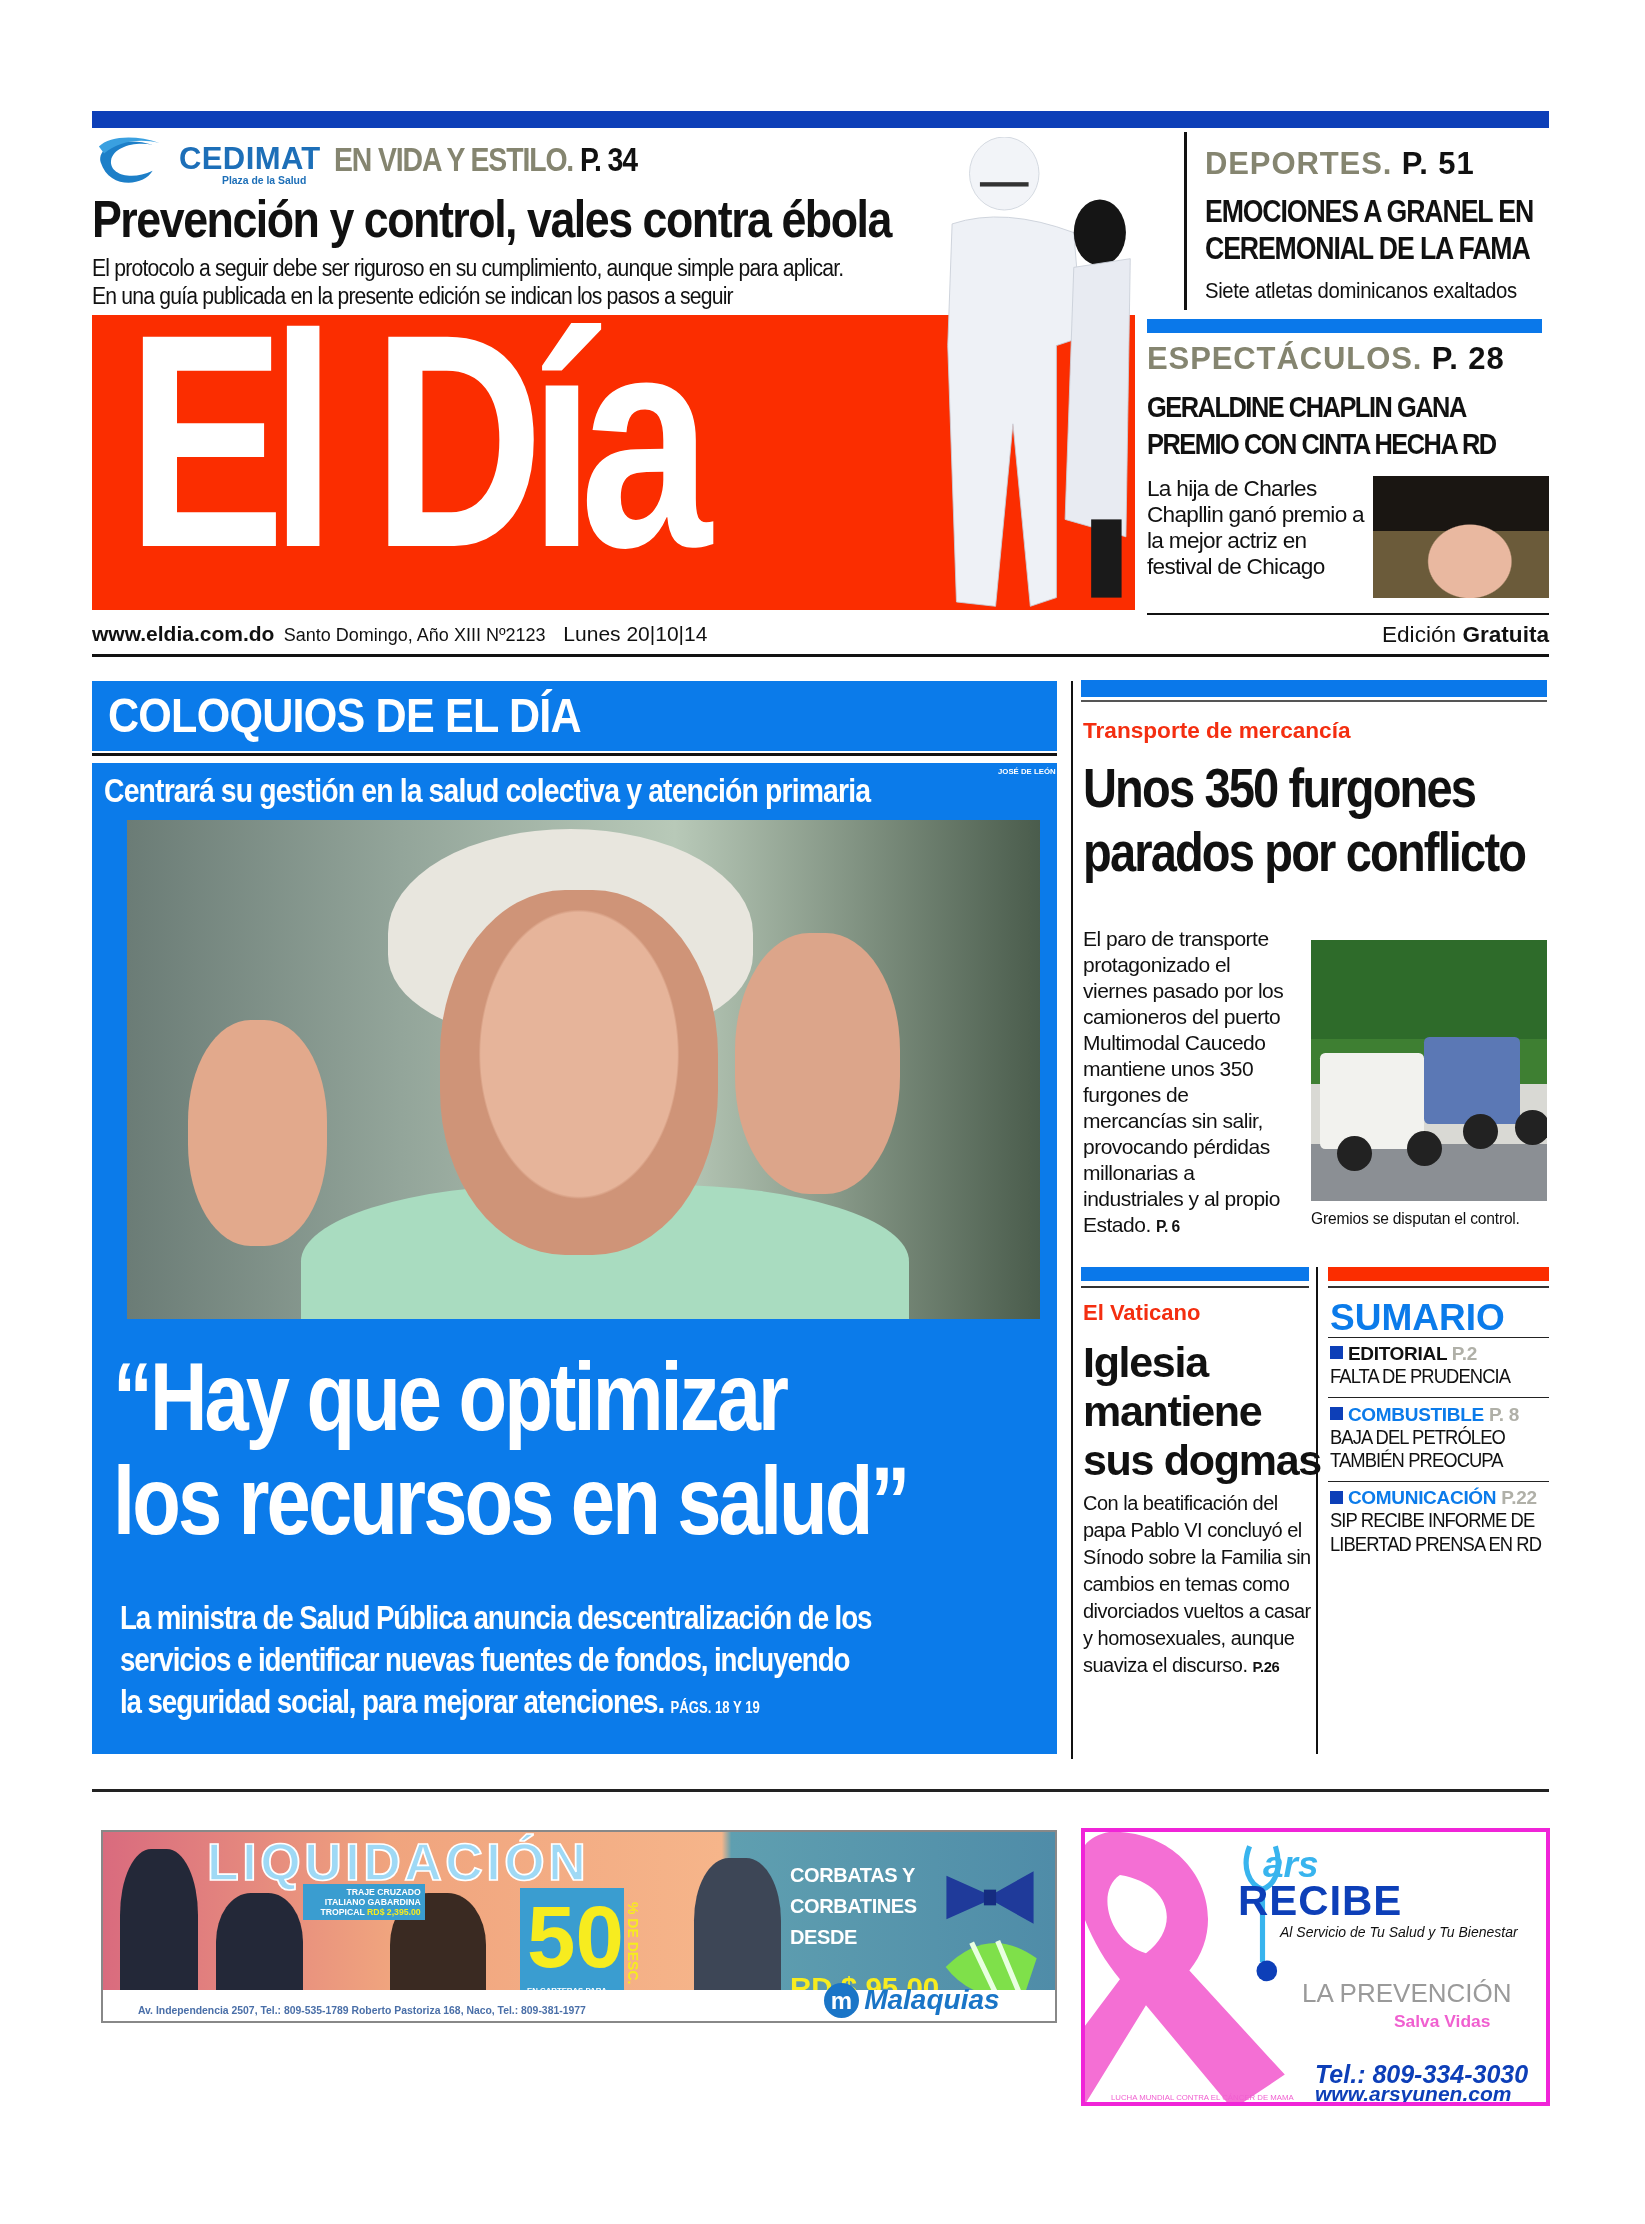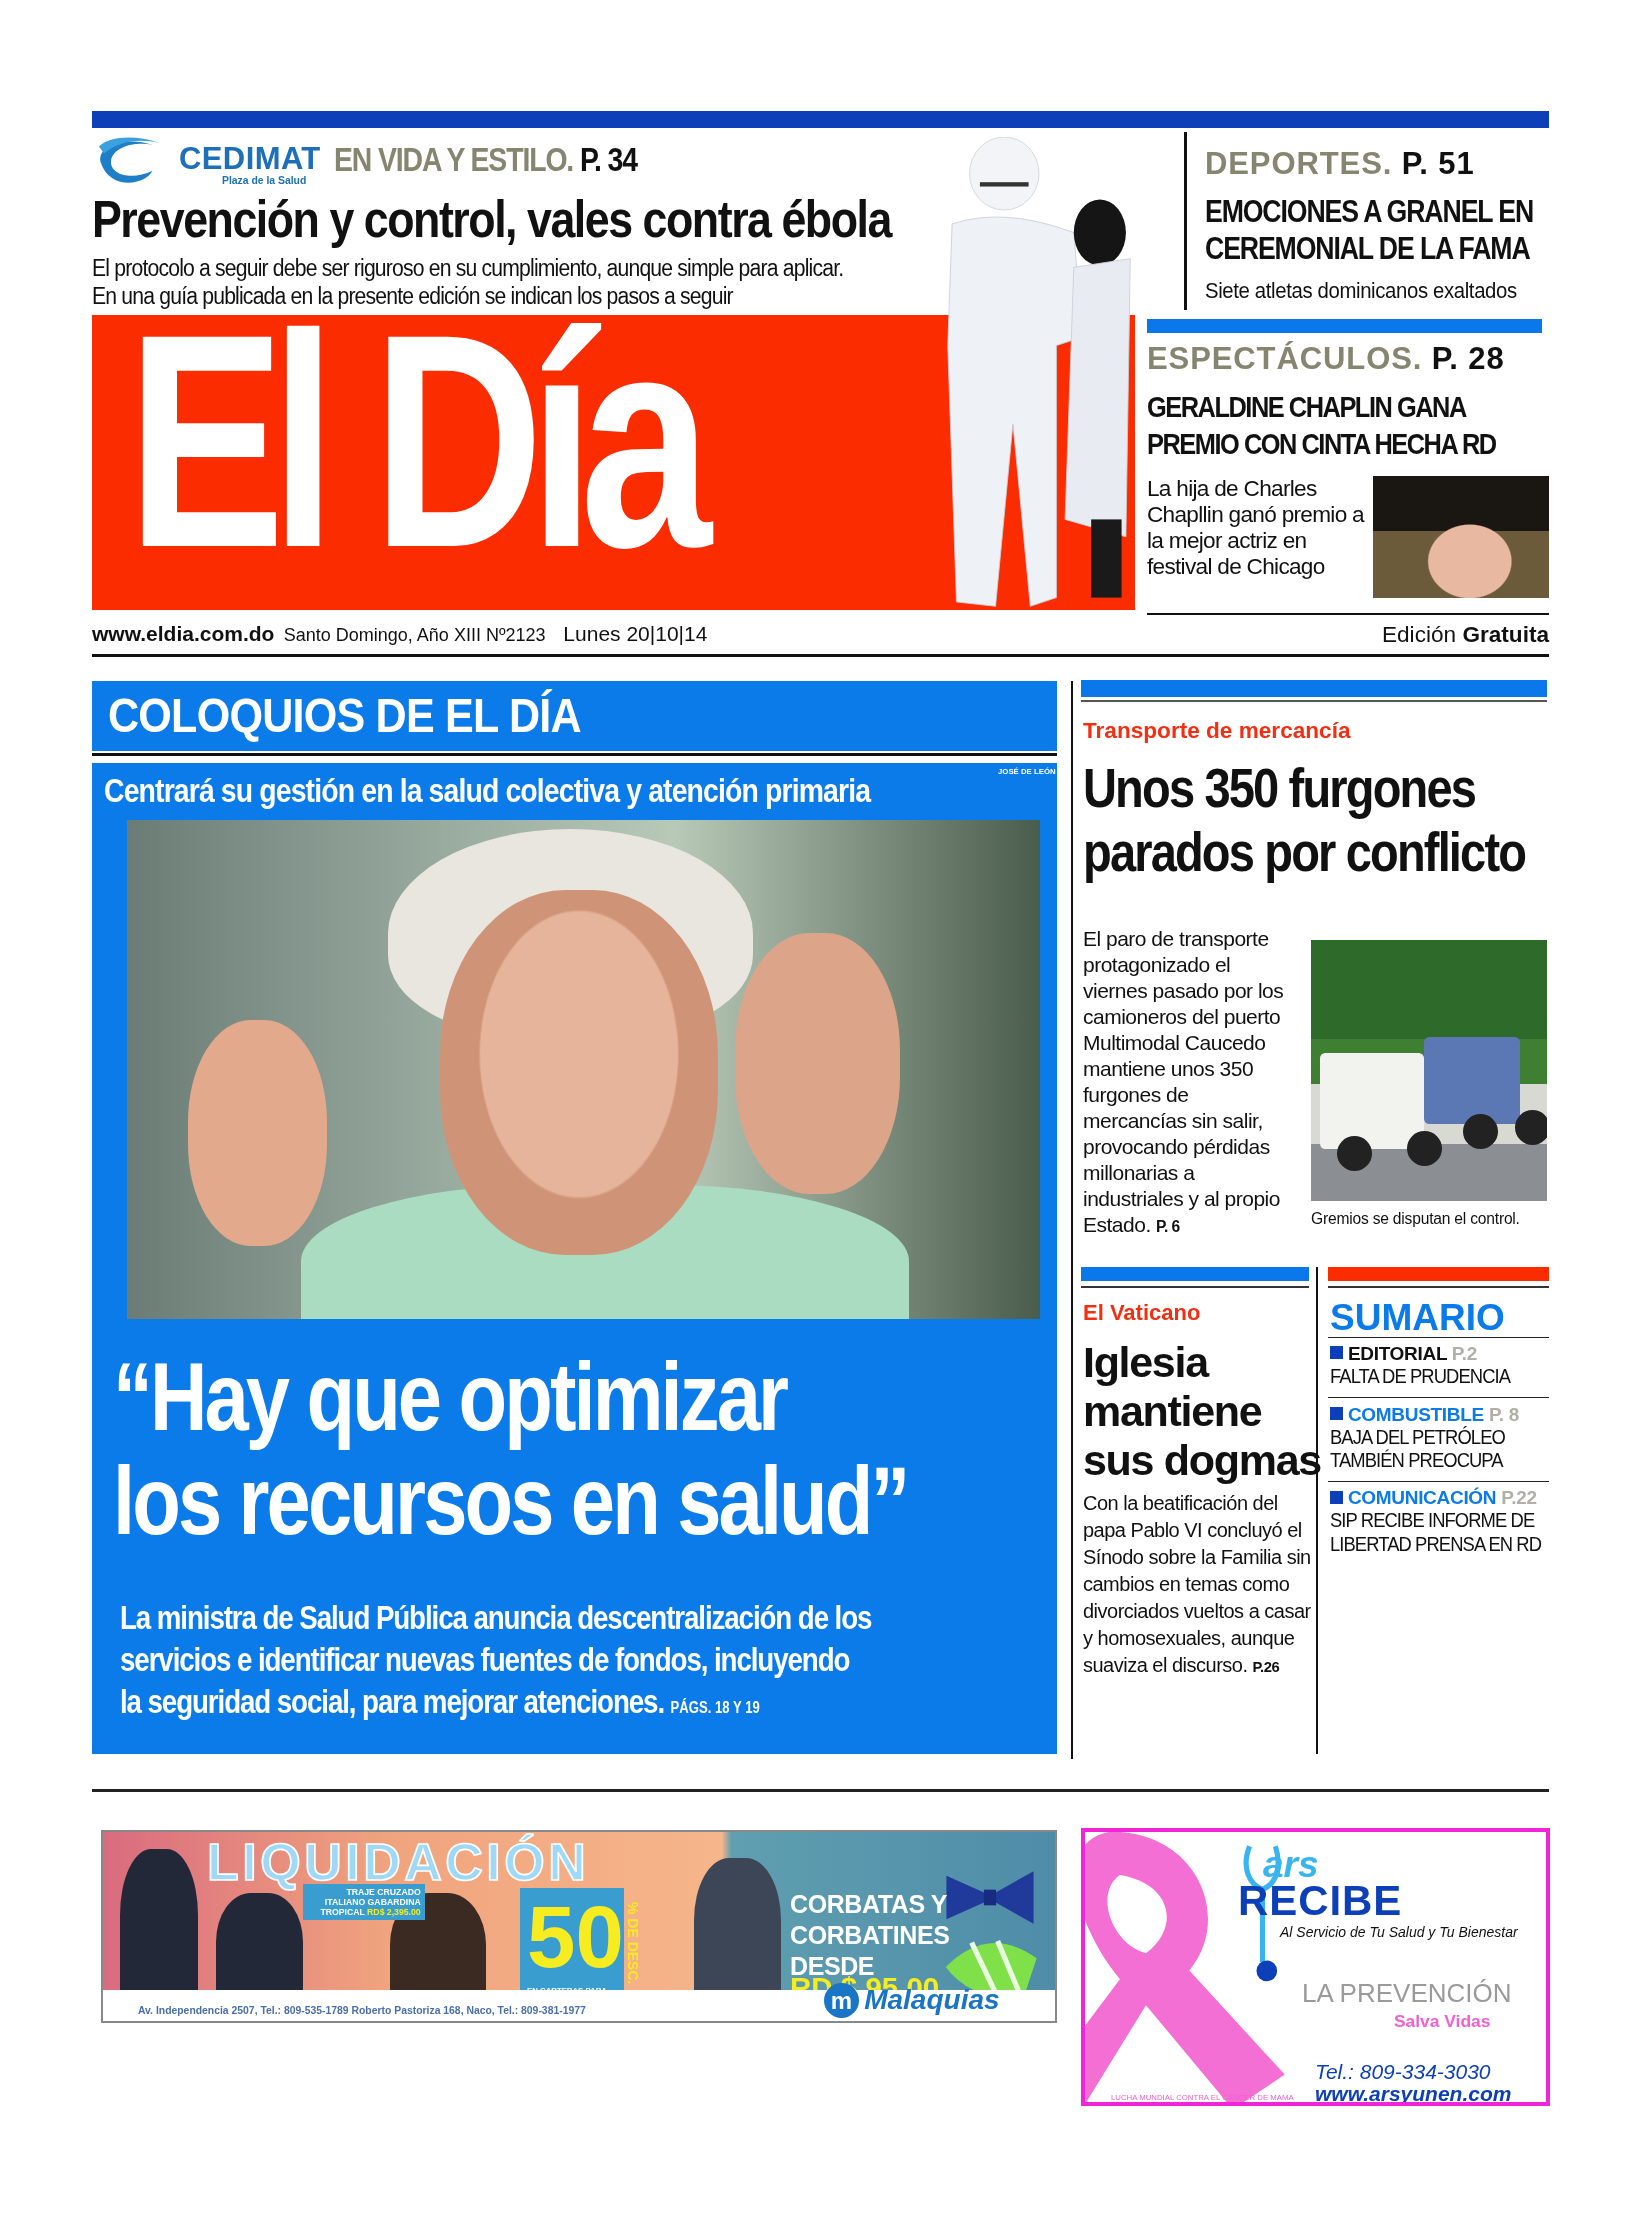--- a/index.html
+++ b/index.html
@@ -119,37 +119,37 @@
   #ad-m-title { position:absolute; left: 104px; top: 0px; font-weight: bold; font-size: 52px; color: #9fd9f5; letter-spacing: 3.5px; -webkit-text-stroke: 1.7px #fff; white-space: nowrap; }
   #ad-m-fifty { position:absolute; left: 424px; top: 61px; font-weight: bold; font-size: 87px; color: #f7ec1f; line-height: 1; }
   #ad-m-desc-box { position:absolute; left: 417px; top: 56px; width: 104px; height: 139px; background: #3a9dd0; z-index:0; }
   #ad-m-desc { position:absolute; left: 424px; top: 155px; font-size: 7.8px; font-weight: bold; color: #fff; width: 96px; line-height: 8.7px; }
   #ad-m-pct { position:absolute; left: 521px; top: 70px; width: 17.4px; font-weight:bold; font-size: 14px; color: #f7ec1f; writing-mode: vertical-rl; }
   #ad-m-cruzado { position:absolute; left: 200px; top: 52px; width: 122px; background: #3a9dd0; color: #fff; font-weight: bold; font-size: 8.7px; line-height: 10.4px; padding: 2.6px 4.3px; text-align: right; }
   #ad-m-cruzado .price { color: #f7ec1f; }
   #ad-m-smoking { position:absolute; left: 3.5px; top: 174px; width: 70px; background: #3a9dd0; color: #fff; font-weight:bold; font-size: 8.7px; line-height: 10.4px; padding: 1.7px 3.5px; }
   #ad-m-completo { position:absolute; left: 452px; top: 177px; width: 130px; background: #3a9dd0; color: #fff; font-weight:bold; font-size: 7.8px; line-height: 9.6px; padding: 1.7px 3.5px; text-align: right; }
   #ad-m-completo .price { color: #f7ec1f; }
-  #ad-m-corbatas { position:absolute; left: 687px; top: 57px; font-weight: bold; font-size: 25px; line-height: 31px; color: #fff; letter-spacing: -0.4px; }
+  #ad-m-corbatas { position:absolute; left: 687px; top: 28px; font-weight: bold; font-size: 20px; line-height: 31px; color: #fff; letter-spacing: -0.4px; }
   #ad-m-price { position:absolute; left: 687px; top: 139px; font-weight: bold; font-size: 29.5px; color: #f7ec1f; white-space: nowrap; }
   #ad-m-footer { position:absolute; left: 0; bottom: 0; width: 100%; height: 31px; background: #fff; }
   #ad-m-address { position:absolute; left: 35px; bottom: 5.2px; font-size: 10.4px; font-weight: bold; color: #4a6fa8; white-space: nowrap; }
   #ad-m-brand { position:absolute; left: 721px; bottom: 3.5px; font-weight: bold; font-size: 28px; color: #1a75c7; font-style: italic; white-space: nowrap; }
   #ad-m-brand .mcirc { display:inline-block; width: 35px; height: 35px; border-radius: 50%; background: #1a75c7; color: #fff; text-align:center; font-size: 24px; line-height: 35px; margin-right: 5.2px; font-style: normal; }
   .ad-figure { position:absolute; border-radius: 40% 40% 10% 10%; background: #232838; }
 
   
   #ad-yunen { left: 1081px; top: 1828px; width: 469px; height: 278px; border: 4.3px solid #f024d8; background: #fff; overflow: hidden; }
   #ad-y-ribbon { position:absolute; left: -26px; top: -8.7px; width: 226px; height: 295px; }
   #ad-y-ars { position:absolute; left: 178px; top: 12px; font-weight: bold; font-style: italic; font-size: 37px; color: #38b4ee; }
   #ad-y-yunen { position:absolute; left: 153px; top: 45px; font-weight: bold; font-size: 42px; color: #0d3fb8; letter-spacing: 0.9px; }
   #ad-y-tagline { position:absolute; left: 195px; top: 92px; font-style: italic; font-size: 14px; color: #111; white-space: nowrap; }
   #ad-y-prev { position:absolute; left: 217px; top: 146px; font-size: 26px; color: #9a9a9a; white-space: nowrap; }
   #ad-y-salva { position:absolute; left: 309px; top: 179px; font-size: 17.4px; font-weight: bold; color: #f060d0; white-space: nowrap; }
-  #ad-y-tel { position:absolute; left: 230px; top: 228px; font-size: 21px; font-weight: normal; font-style: italic; color: #0d3fb8; white-space: nowrap; }
+  #ad-y-tel { position:absolute; left: 230px; top: 228px; font-size: 25px; font-weight: bold; font-style: italic; color: #0d3fb8; white-space: nowrap; }
   #ad-y-web { position:absolute; left: 230px; top: 250px; font-size: 21px; font-weight: bold; font-style: italic; color: #0d3fb8; white-space: nowrap; }
   #ad-y-lucha { position:absolute; left: 26px; top: 261px; font-size: 7.8px; color: #f060d0; white-space: nowrap; }
 </style>
 </head>
 <body>
 
 <div id="top-rule" class="abs"></div>
 
 <div id="cedimat" class="abs">
   <svg class="swirl" viewBox="0 0 82 62">

